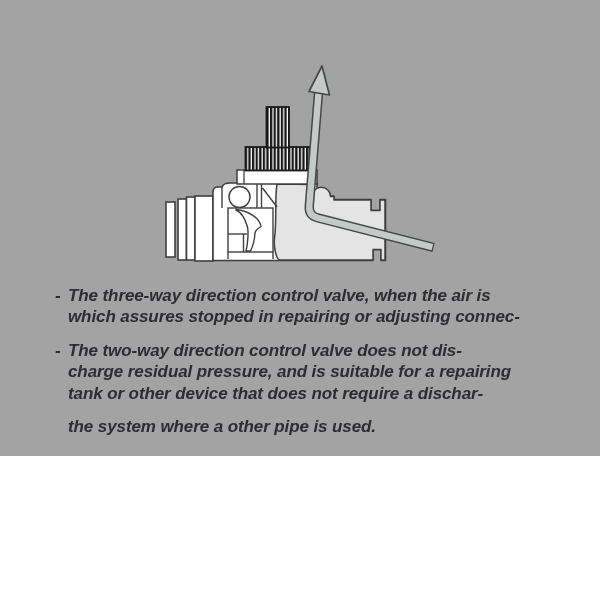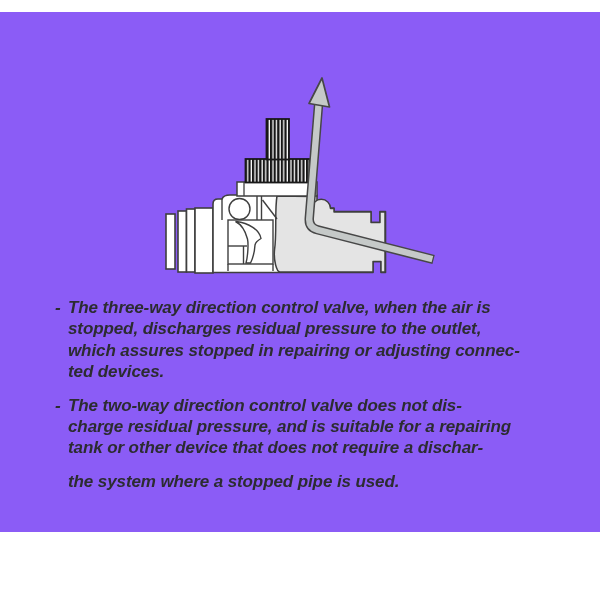--- a/index.html
+++ b/index.html
@@ -1,18 +1,18 @@
 <!DOCTYPE html>
 <html><head>
 <meta charset="utf-8">
 <style>
   html,body{margin:0;padding:0;background:#ffffff;}
   body{width:600px;height:600px;position:relative;overflow:hidden;
        font-family:"Liberation Sans",sans-serif;}
-  .canvas{position:absolute;left:0;top:12px;width:600px;height:520px;background:#8b5cf6;}
+  .canvas{position:absolute;left:0;top:0;width:600px;height:456px;background:#a3a3a3;}
   svg.fig{position:absolute;left:0;top:0;display:block;}
   .notes{
     position:absolute;left:55px;top:285px;width:505px;
     font-family:"Liberation Sans",sans-serif;
     font-size:17px;font-style:italic;font-weight:bold;
     color:#2c2c31;line-height:21.4px;letter-spacing:-0.1px;
   }
   .note + .note{margin-top:12px;}
   .nline{white-space:nowrap;}
   .nline.ind{margin-left:13px;}
@@ -77,29 +77,27 @@
       <path d="M318.6,92 L309.3,206 Q308.5,215.5 317.5,217.8 L433.6,247.5" fill="none" stroke="#474747" stroke-width="9.4" stroke-linejoin="round"></path>
       <path d="M318.6,92 L309.3,206 Q308.5,215.5 317.5,217.8 L432.4,247.1" fill="none" stroke="#c5c9c8" stroke-width="6.4" stroke-linejoin="round"></path>
       <polygon points="322,66 329.5,95 309,91.5" fill="#c5c9c8" stroke="#474747" stroke-width="1.7" stroke-linejoin="round"></polygon>
     </g>
   </svg>
 
   <div class="notes">
 
     <div class="note">
       <div class="nline"><span class="dash">-</span><span>The three-way direction control valve, when the air is</span></div>
-      <div class="nline ind">stopped, discharges residual pressure to the outlet,</div>
       <div class="nline ind">which assures stopped in repairing or adjusting connec-</div>
-      <div class="nline ind">ted devices.</div>
     </div>
 
     <div class="note">
       <div class="nline"><span class="dash">-</span><span>The two-way direction control valve does not dis-</span></div>
       <div class="nline ind">charge residual pressure, and is suitable for a repairing</div>
       <div class="nline ind">tank or other device that does not require a dischar-</div>
     </div>
 
     <div class="note">
-      <div class="nline ind">the system where a stopped pipe is used.</div>
+      <div class="nline ind">the system where a other pipe is used.</div>
     </div>
 
   </div>
 </div>
 
 </body></html>

